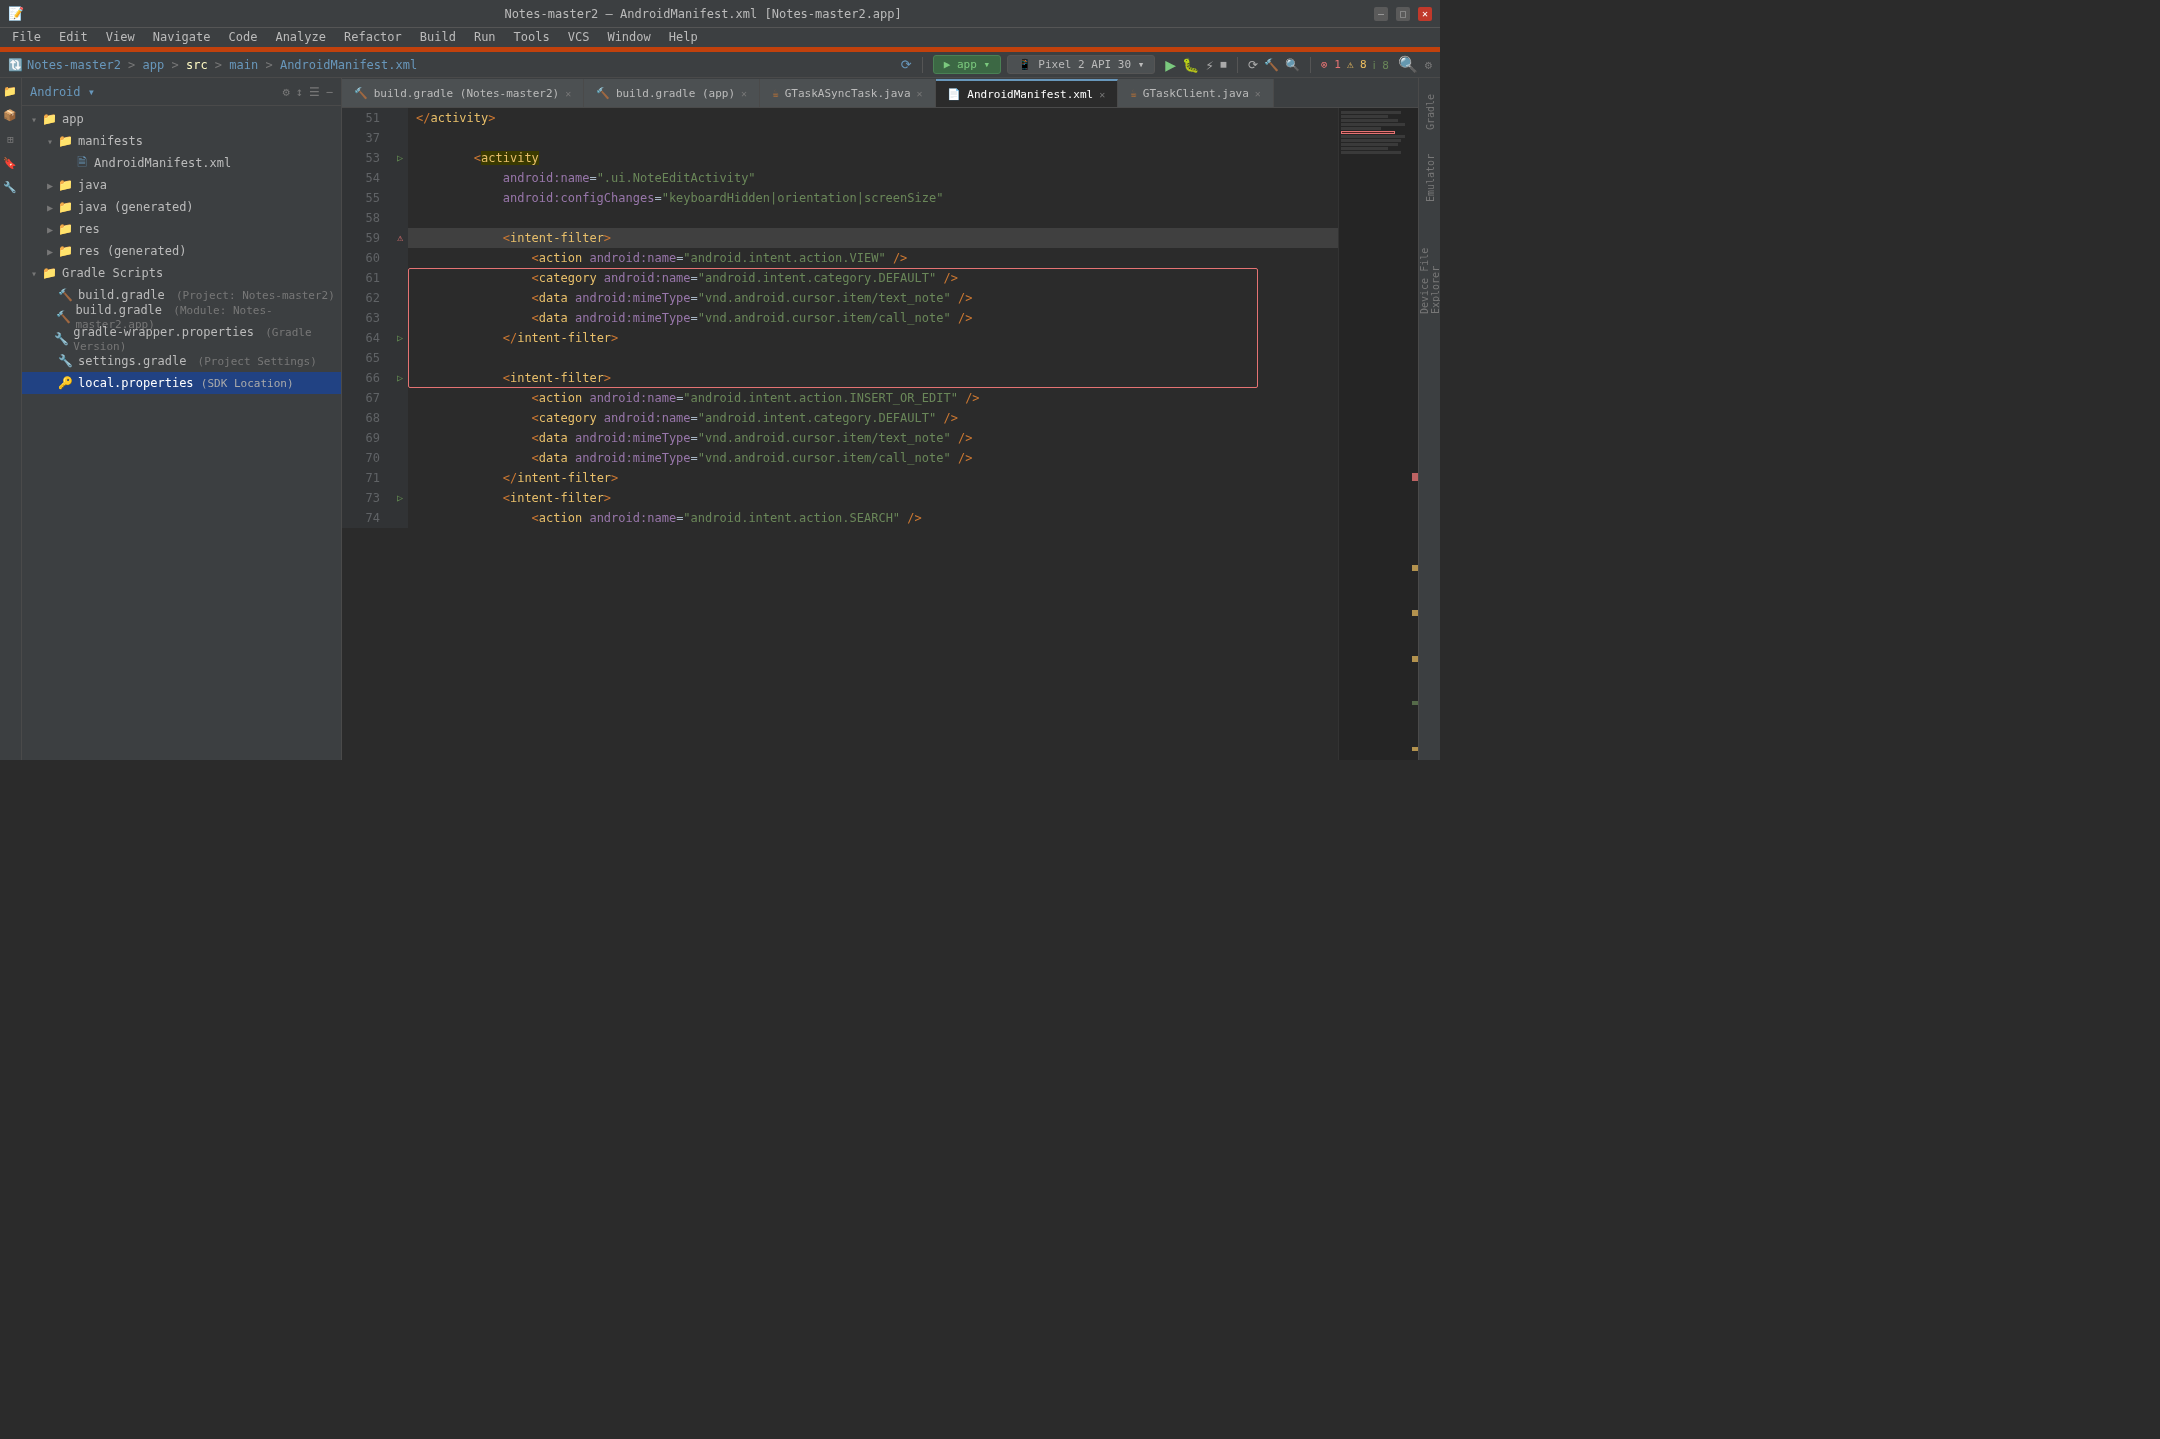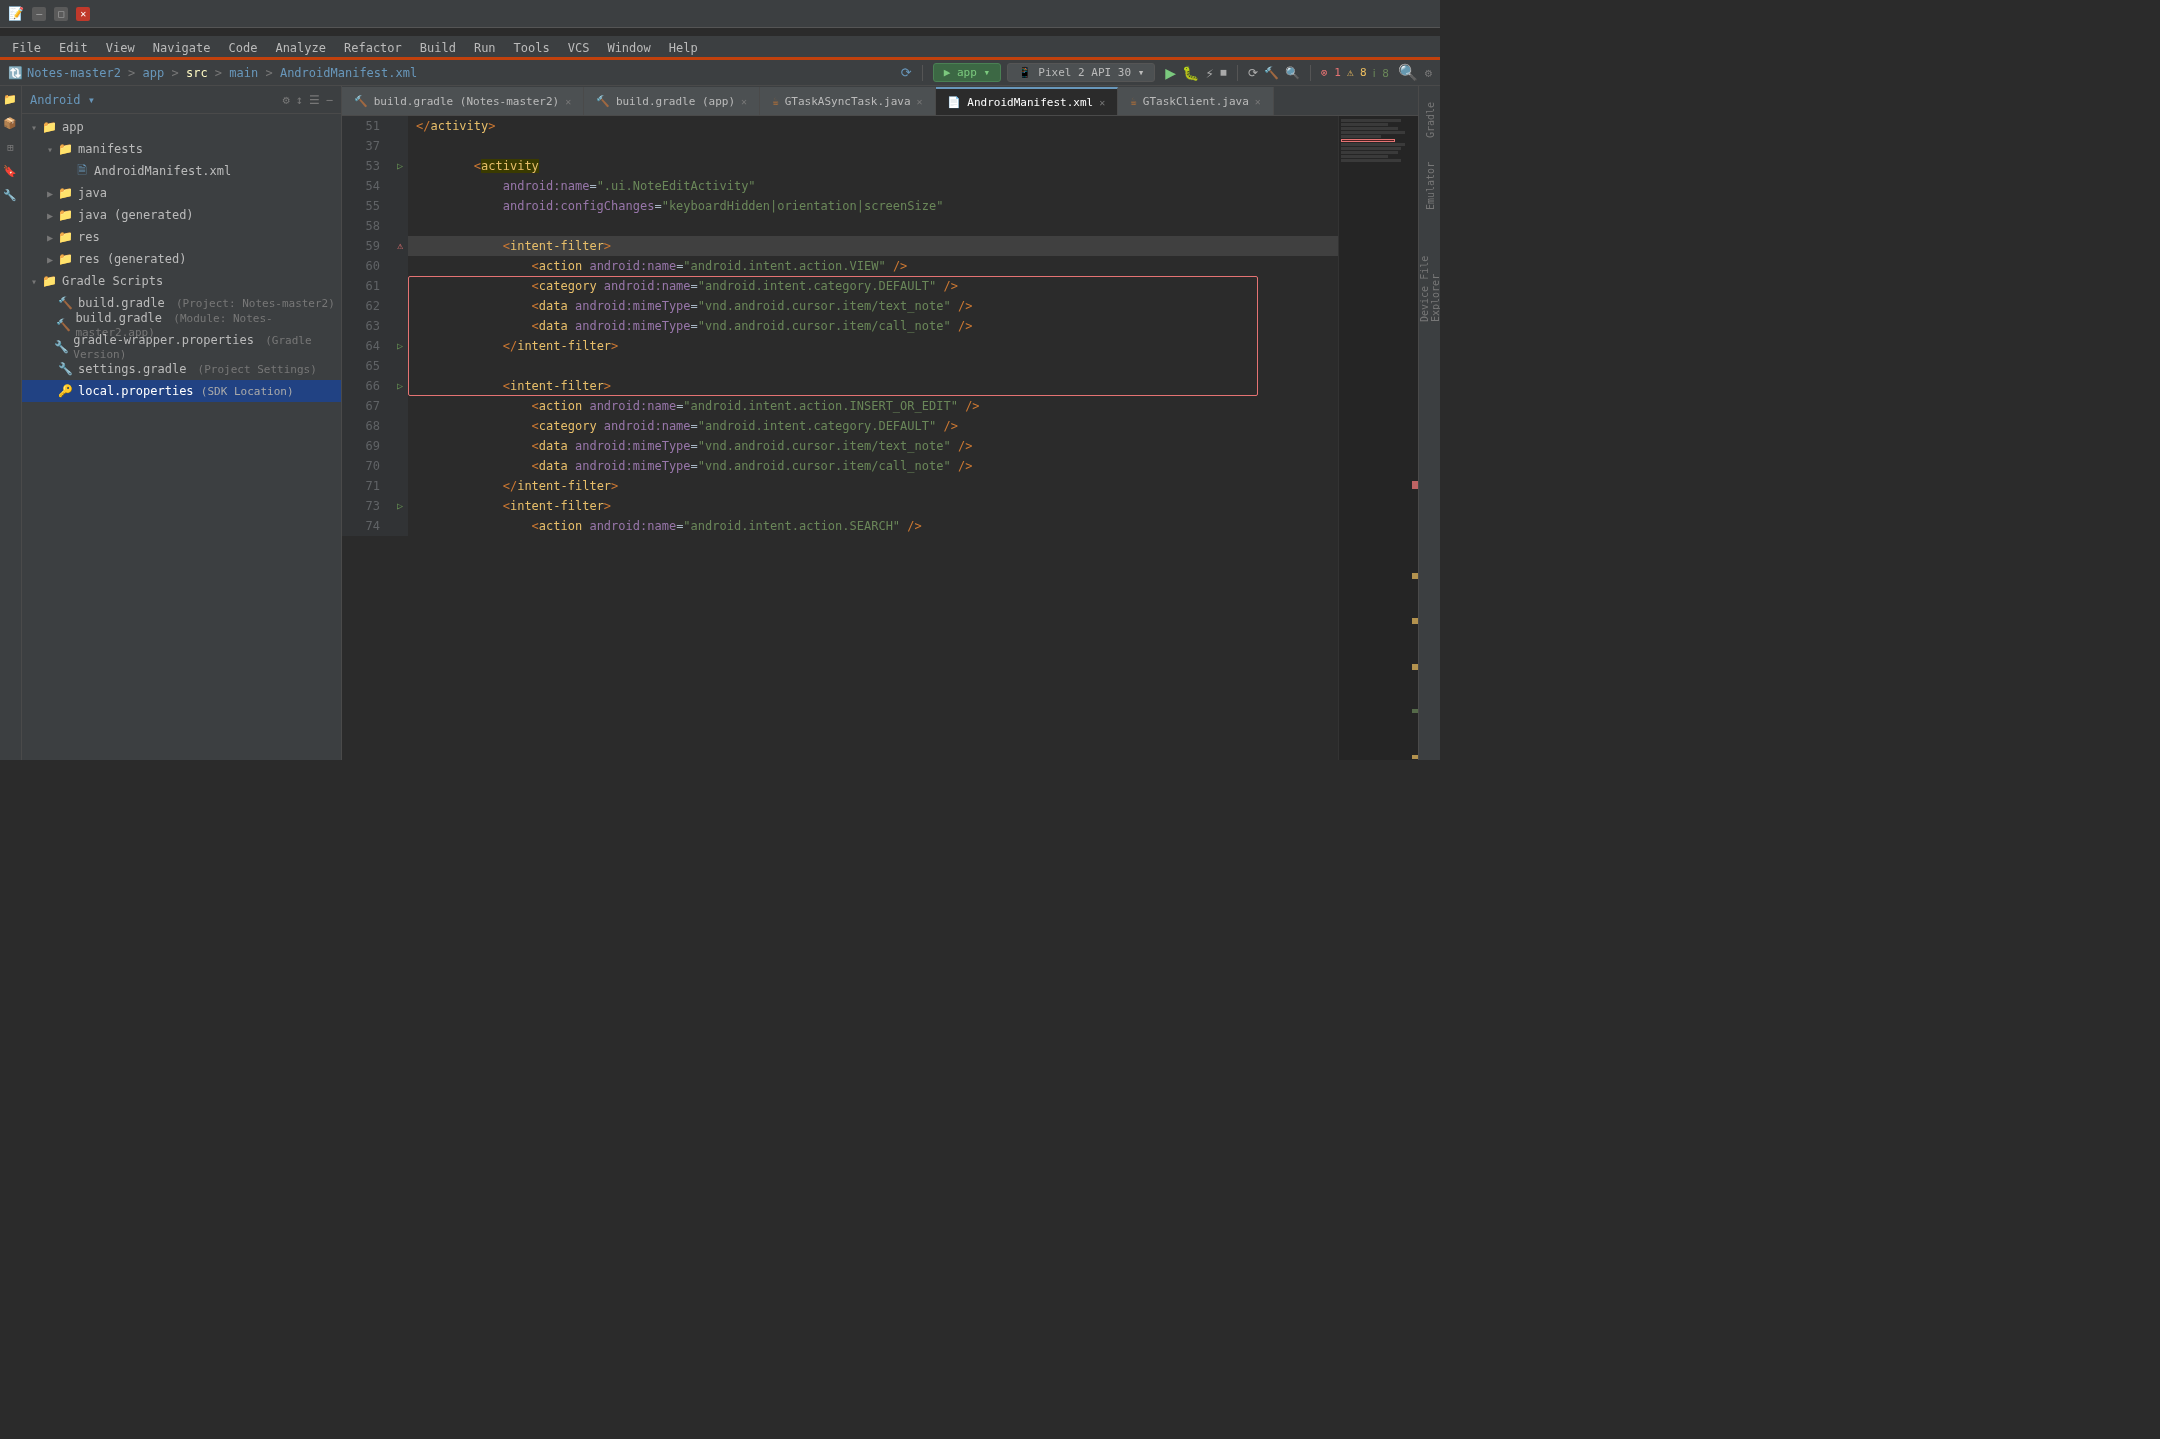--- a/index.html
+++ b/index.html
@@ -39,25 +39,24 @@
       cursor: pointer;
       display: flex; align-items: center; justify-content: center;
       font-size: 10px; color: #aaa;
     }
 
     
     .menu-bar {
       background: #3c3f41;
       height: 24px;
       display: flex;
-      align-items: flex-end;
+      align-items: flex-start;
       padding: 0 4px;
-      border-bottom: 3px solid #c2410c;
+      border-bottom: 5px solid #c2410c;
       gap: 2px;
-      margin-top: 8px;
     }
     .menu-item {
       padding: 2px 8px;
       color: #bbb;
       font-size: 12px;
       cursor: pointer;
     }
 
     
     .nav-bar {
@@ -395,20 +394,21 @@
     
     ::-webkit-scrollbar { width: 8px; height: 8px; }
     ::-webkit-scrollbar-track { background: #3c3f41; }
     ::-webkit-scrollbar-thumb { background: #555; border-radius: 4px; }
   </style>
 </head>
 <body>
 
 <div class="title-bar">
   <span style="font-size:13px; margin-right:8px;">📝</span>
+  <span class="title-bar-title">Notes-master2 – AndroidManifest.xml [Notes-master2.app]</span>
   <div class="title-bar-controls">
     <div class="title-bar-btn">—</div>
     <div class="title-bar-btn">□</div>
     <div class="title-bar-btn" style="background:#c0392b;color:#fff;">✕</div>
   </div>
 </div>
 
 <div class="menu-bar">
   <span class="menu-item">File</span>
   <span class="menu-item">Edit</span>

